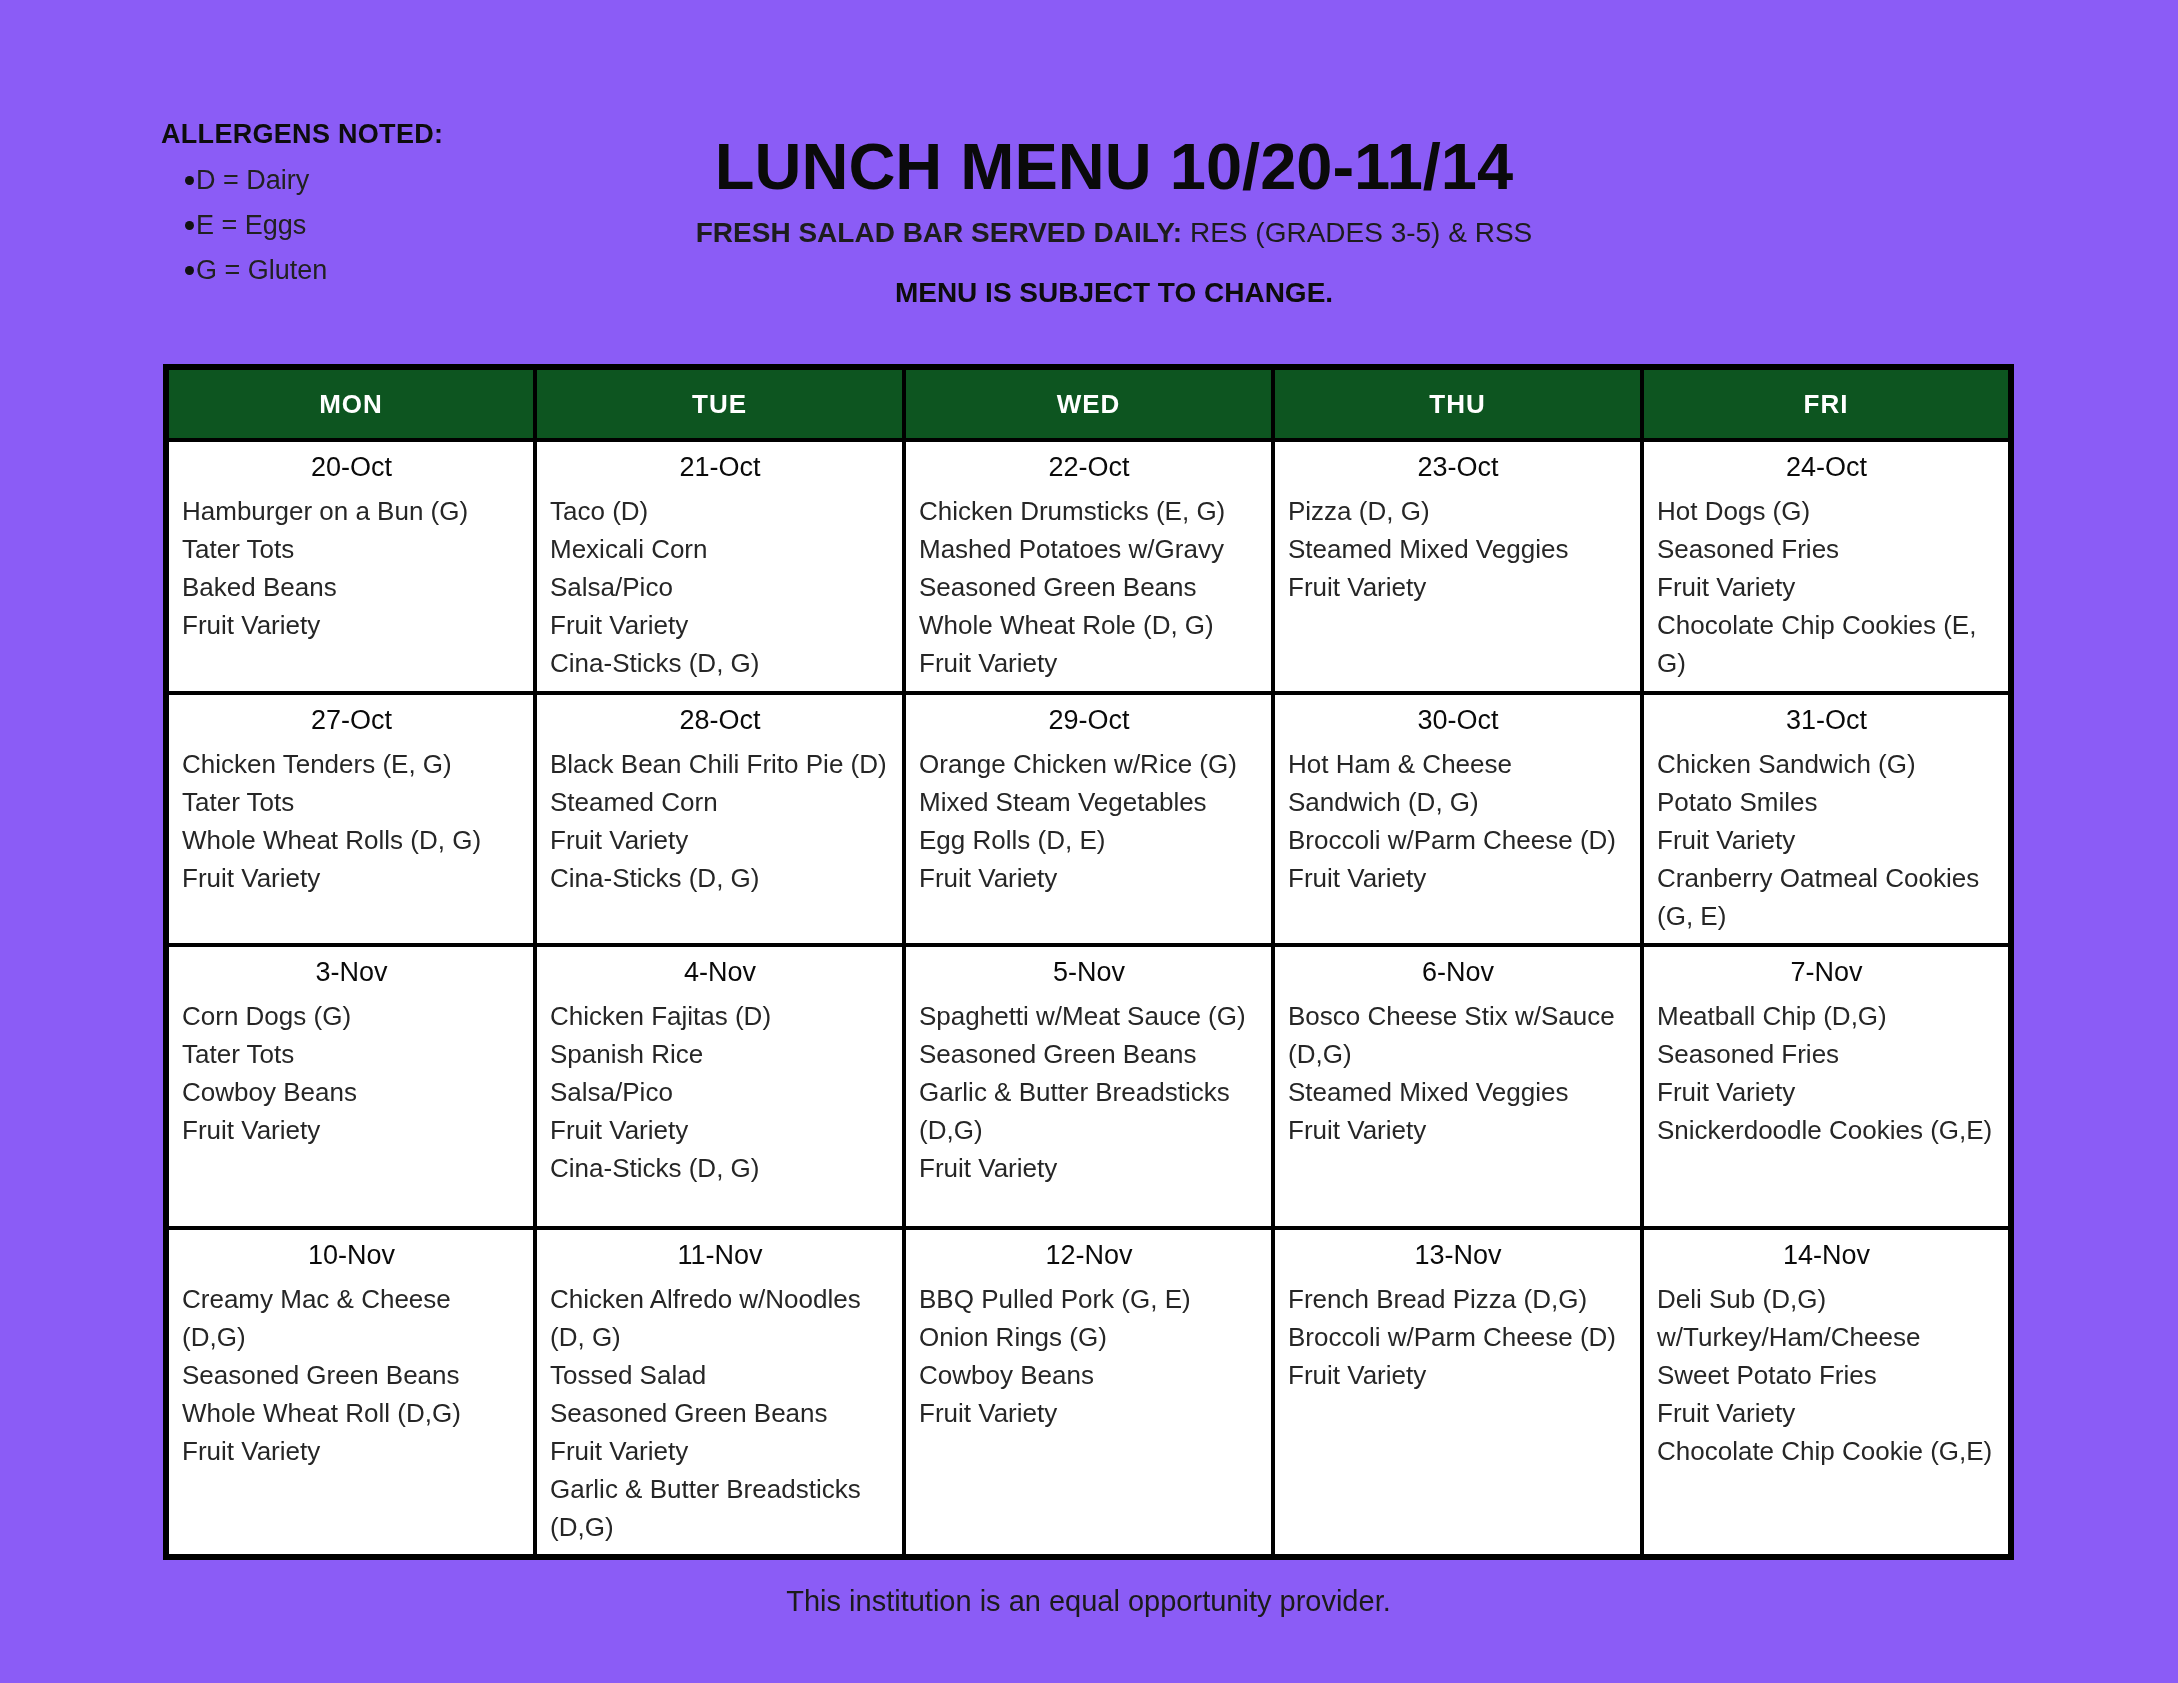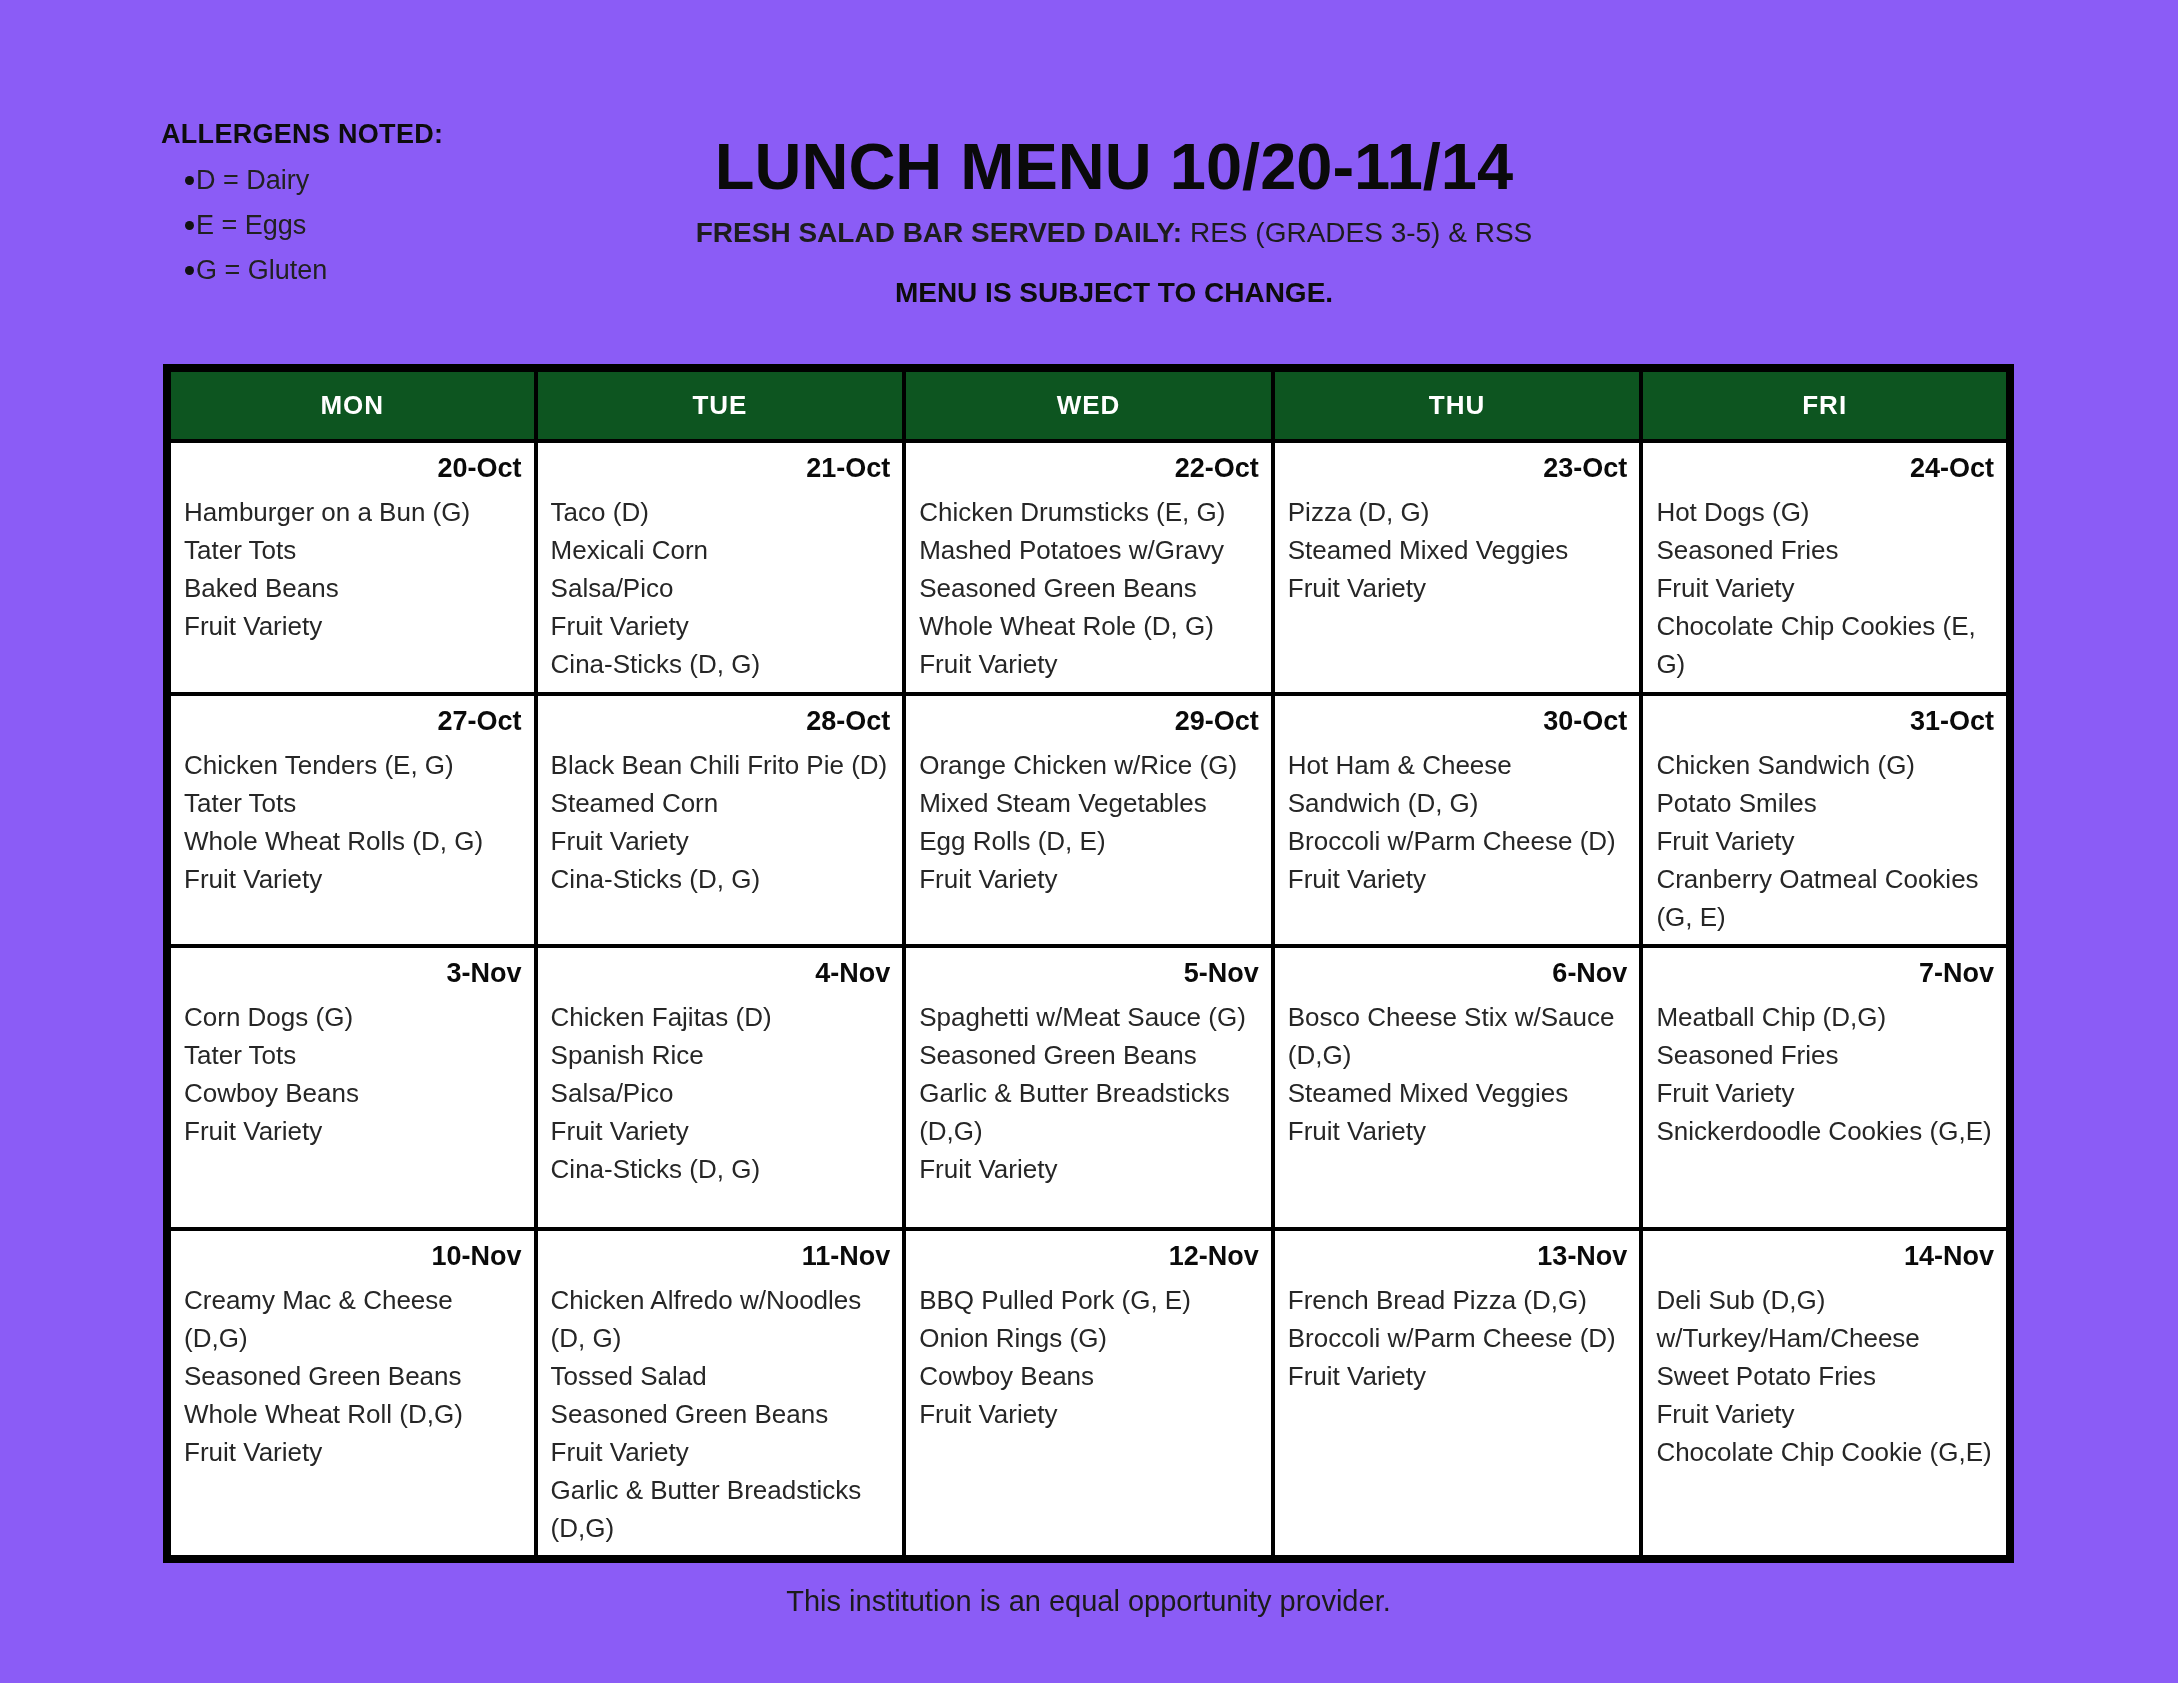--- a/index.html
+++ b/index.html
@@ -23,40 +23,40 @@
   .title { font-size:65px; font-weight:700; color:#0a0a0a; line-height:1.05; white-space:nowrap; }
   .sub1 { margin-top:16px; font-size:28px; color:#1d1d1d; }
   .sub1 .b { font-weight:700; }
   .sub2 { margin-top:15px; font-size:28px; color:#242424; }
   .notice { margin-top:28px; font-size:28px; font-weight:700; color:#0d0d0d; }
 
   
   table.menu {
     position:absolute; left:163px; top:364px; width:1851px;
     border-collapse:collapse; table-layout:fixed;
-    border:8px solid #000000;
+    border:6px solid #000000;
   }
   .menu th {
     background:var(--header-green, #0d5520);
     border:4px solid #000;
     height:73px;
     color:#ffffff; font-size:26px; font-weight:700; letter-spacing:1px;
     text-align:center; vertical-align:middle;
   }
   .menu td {
     border:4px solid #000;
     vertical-align:top;
     padding:8px 12px 8px 13px;
     background:#fff;
   }
   tr.r1 td { height:253px; }
   tr.r2 td { height:246px; }
   tr.r3 td { height:283px; }
   tr.r4 td { height:325px; }
-  .cell-date { text-align:right; font-weight:700; font-size:27px; color:#0a0a0a; line-height:1.3; }
+  .cell-date { text-align:center; font-weight:400; font-size:27px; color:#0a0a0a; line-height:1.3; }
   .items { margin-top:7px; }
   .menu-item { font-size:26px; line-height:38px; color:#262626; }
 
   
   .footer {
     position:absolute; left:163px; top:1585px; width:1851px;
     text-align:center; font-size:29px; color:#1b1b1b;
   }
 </style>
 </head>

